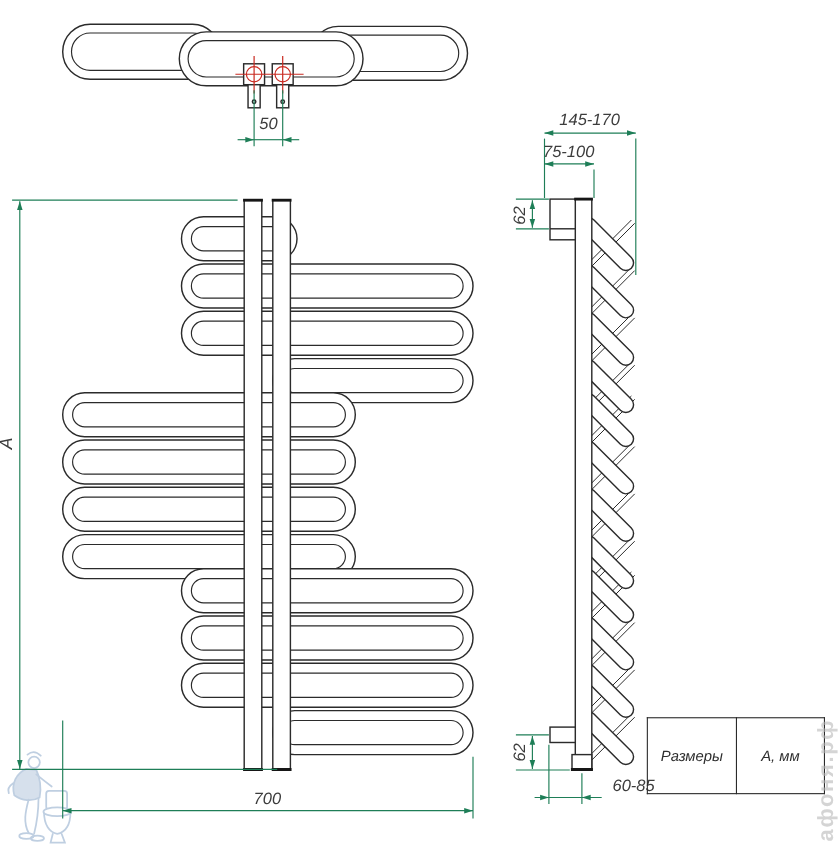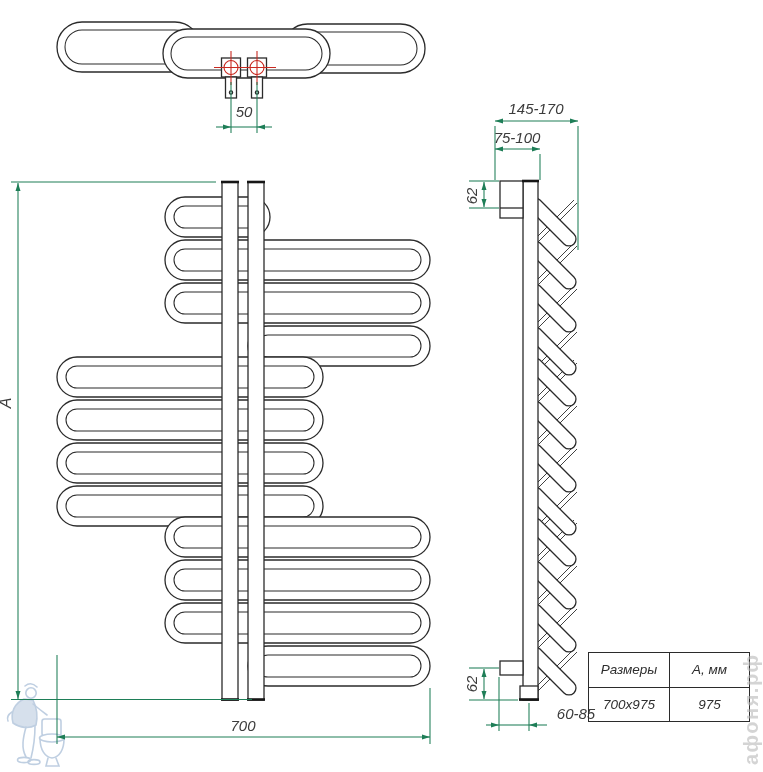--- a/index.html
+++ b/index.html
@@ -271,21 +271,17 @@
     </g>
   </g>
 </svg>
 
 <table id="sizeTable">
   <tbody>
     <tr>
       <td class="c1">Размеры</td>
       <td>А, мм</td>
     </tr>
-    <tr>
-      <td class="c1">700x975</td>
-      <td>975</td>
-    </tr>
   </tbody>
 </table>
 
 <div id="wm">афоня.рф</div>
 </div>
 
 </body></html>

